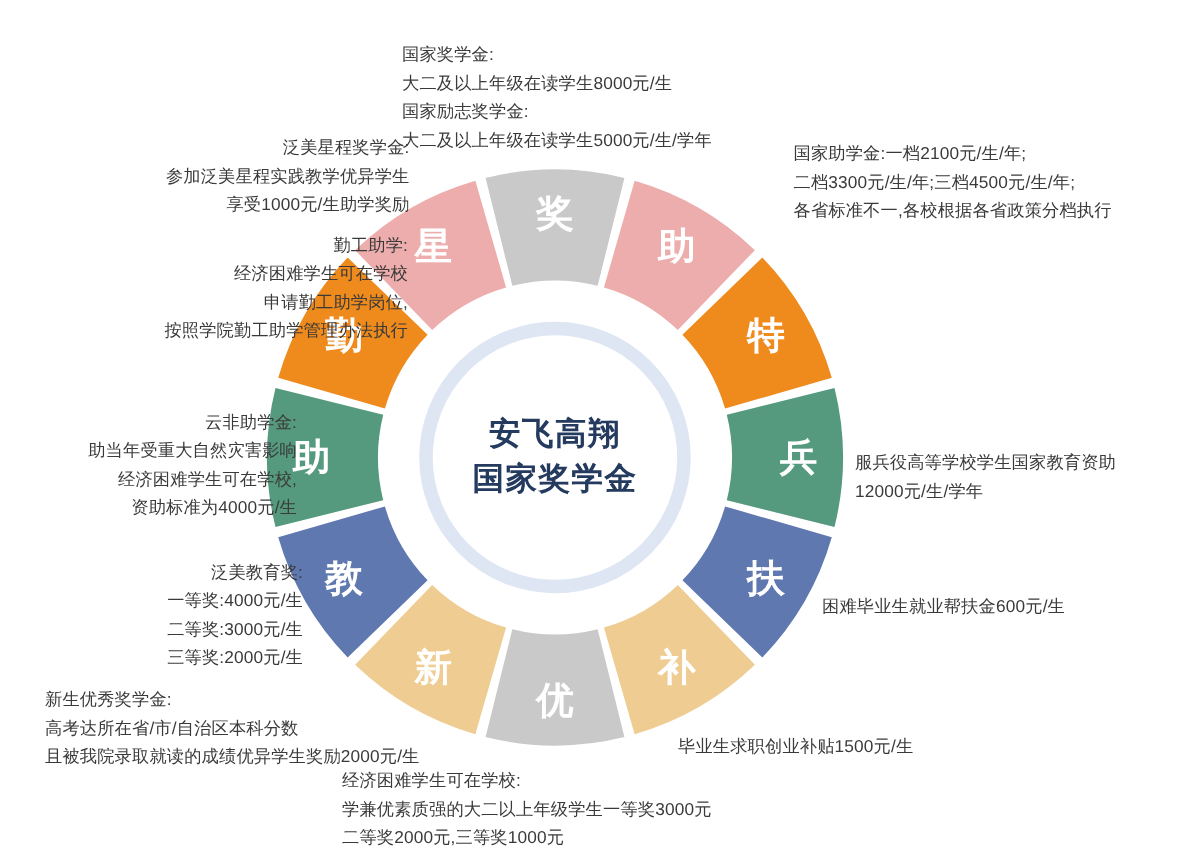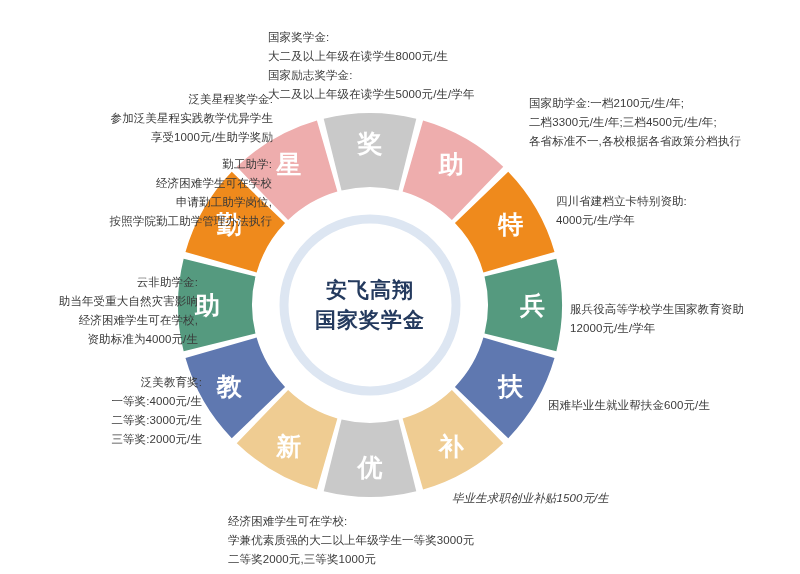--- a/index.html
+++ b/index.html
@@ -63,21 +63,21 @@
   .ta-c{text-align:left;}
 
   
   #note-national      {left:268px;top:28px;width:268px;}
   #note-star          {left:58px;top:90px;width:215px;}
   #note-work          {left:22px;top:155px;width:250px;}
   #note-yunfei        {left:8px;top:273px;width:190px;}
   #note-fanmei-edu    {left:52px;top:373px;width:150px;}
   #note-freshman      {left:30px;top:458px;width:290px;}
   #note-college       {left:228px;top:512px;width:330px;}
-  #note-jobsub        {left:452px;top:489px;width:250px;font-style:italic;}
+  #note-jobsub        {left:452px;top:489px;width:250px;}
   #note-graduate      {left:548px;top:396px;width:250px;}
   #note-soldier       {left:570px;top:300px;width:228px;}
   #note-sichuan       {left:556px;top:192px;width:240px;}
   #note-grant         {left:502px;top:94px;width:290px;margin-left:27px;}
 </style>
 </head>
 <body>
 
 <div id="stage">
 
@@ -134,32 +134,33 @@
   <div class="note ta-r" id="note-yunfei">云非助学金:
 助当年受重大自然灾害影响
 经济困难学生可在学校,
 资助标准为4000元/生</div>
 
   <div class="note ta-r" id="note-fanmei-edu">泛美教育奖:
 一等奖:4000元/生
 二等奖:3000元/生
 三等奖:2000元/生</div>
 
+  <div class="note ta-c" id="note-freshman">新生优秀奖学金:
+高考达所在省/市/自治区本科分数
+且被我院录取就读的成绩优异学生奖励2000元/生</div>
 
   <div class="note ta-c" id="note-college">经济困难学生可在学校:
 学兼优素质强的大二以上年级学生一等奖3000元
 二等奖2000元,三等奖1000元</div>
 
   <div class="note ta-l" id="note-jobsub">毕业生求职创业补贴1500元/生</div>
 
   <div class="note ta-l" id="note-graduate">困难毕业生就业帮扶金600元/生</div>
 
   <div class="note ta-l" id="note-soldier">服兵役高等学校学生国家教育资助
 12000元/生/学年</div>
 
-  <div class="note ta-l" id="note-sichuan">四川省建档立卡特别资助:
-4000元/生/学年</div>
 
   <div class="note ta-l" id="note-grant">国家助学金:一档2100元/生/年;
 二档3300元/生/年;三档4500元/生/年;
 各省标准不一,各校根据各省政策分档执行</div>
 
 </div>
 
 </body></html>

